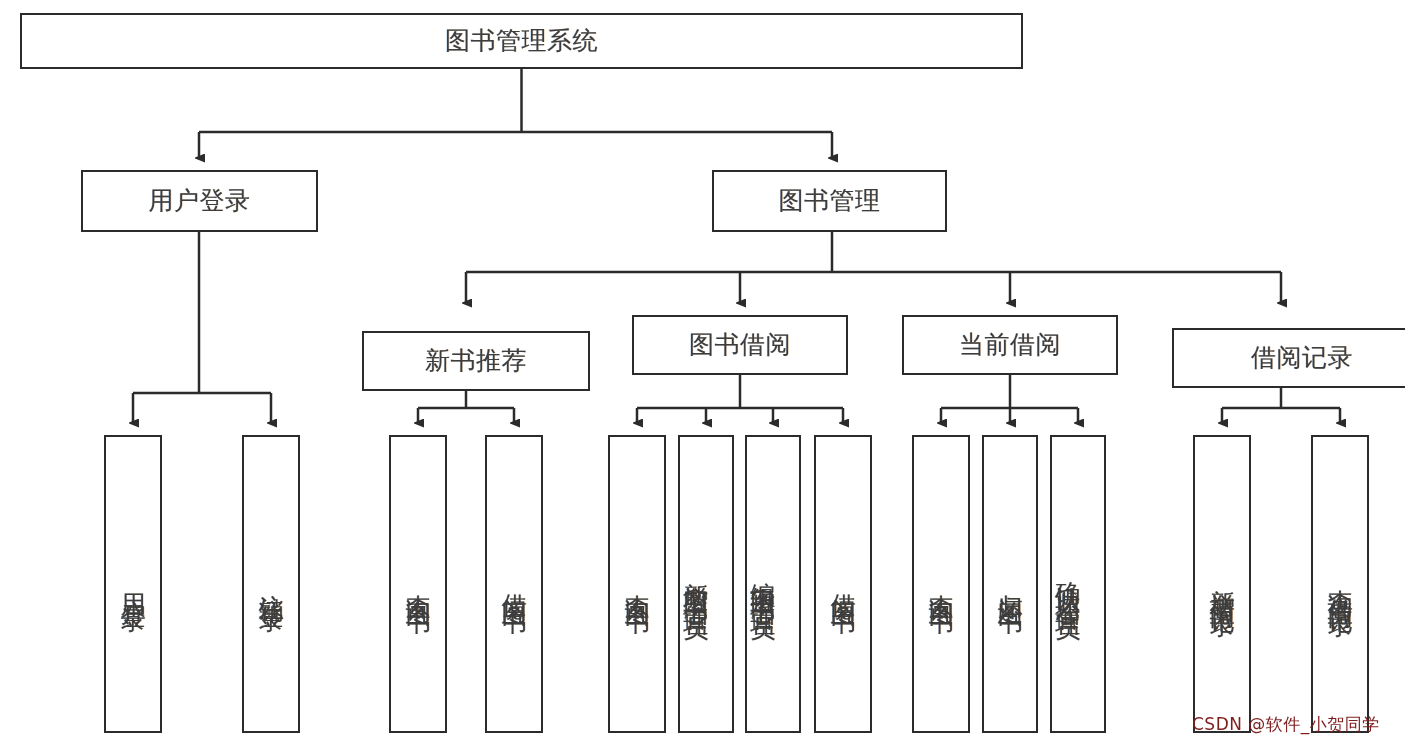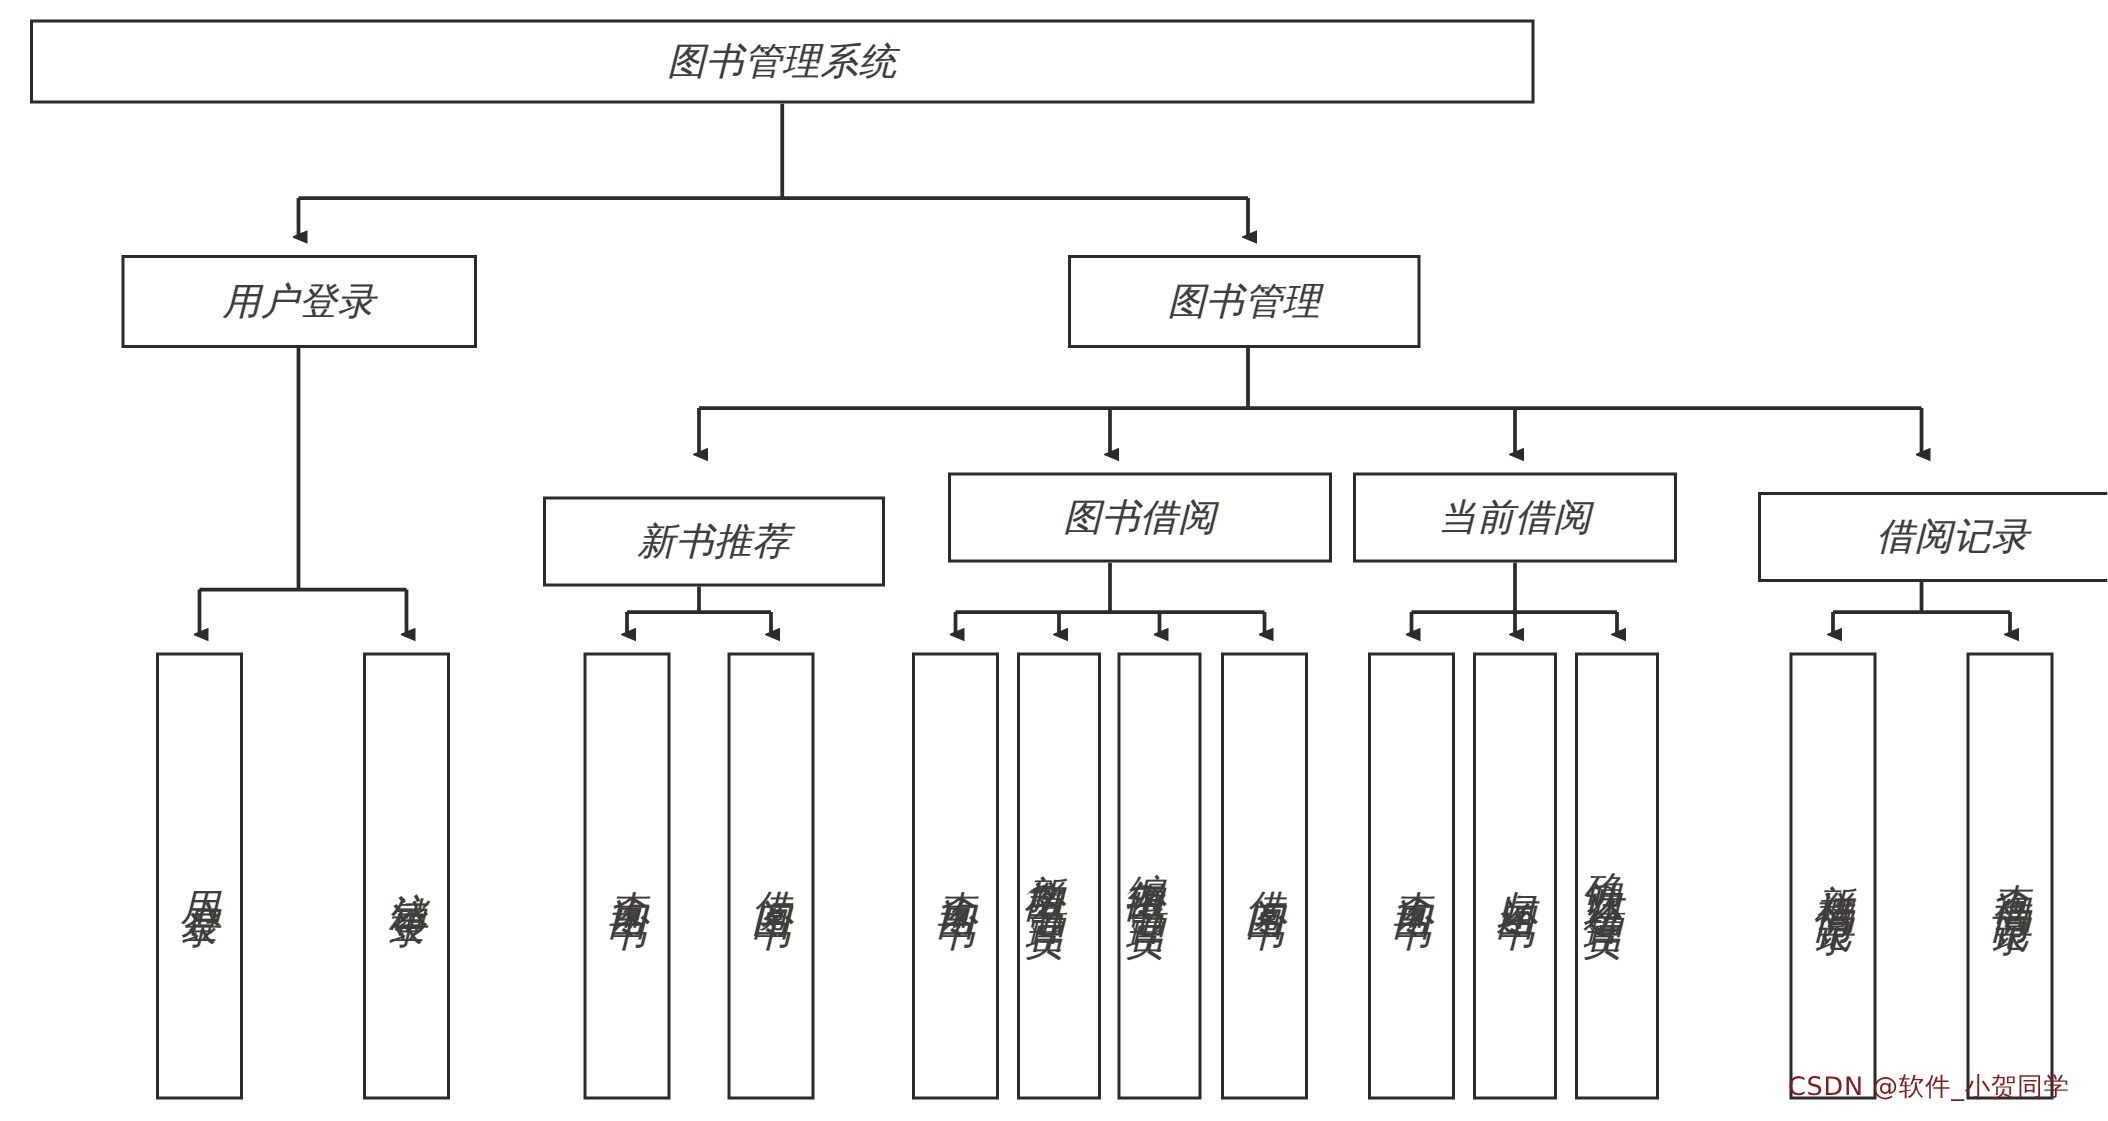--- a/index.html
+++ b/index.html
@@ -29,21 +29,20 @@
   .node {
     position: absolute;
     box-sizing: border-box;
     background: #ffffff;
     border: 2px solid #2b2b2b;
     display: flex;
     align-items: center;
     justify-content: center;
     color: #3a3a3a;
     z-index: 2;
-    font-style: italic;
   }
   .node .label {
     color: #3d3d3d;
     letter-spacing: 0.5px;
     text-shadow: 0.5px 0 0 rgba(200,130,60,0.45), -0.5px 0 0 rgba(110,170,230,0.45);
   }
   
   .node.h .label {
     font-size: 25px;
     line-height: 1.1;
@@ -144,21 +143,21 @@
   <div class="node h" style="left:81px; top:170px; width:237px; height:62px;">
     <span class="label">用户登录</span>
   </div>
   <div class="node h" style="left:712px; top:170px; width:235px; height:62px;text-align:right;">
     <span class="label">图书管理</span>
   </div>
 
   <div class="node h" style="left:362px; top:331px; width:228px; height:60px;">
     <span class="label">新书推荐</span>
   </div>
-  <div class="node h" style="left:632px; top:315px; width:256px; height:60px;">
+  <div class="node h" style="left:632px; top:315px; width:216px; height:60px;">
     <span class="label">图书借阅</span>
   </div>
   <div class="node h" style="left:902px; top:315px; width:216px; height:60px;align-items:center;">
     <span class="label">当前借阅</span>
   </div>
   <div class="node h" style="left:1172px; top:328px; width:260px; height:60px;">
     <span class="label">借阅记录</span>
   </div>
 
   <div class="node v mid" style="left:104px; top:435px; width:58px; height:298px;">

